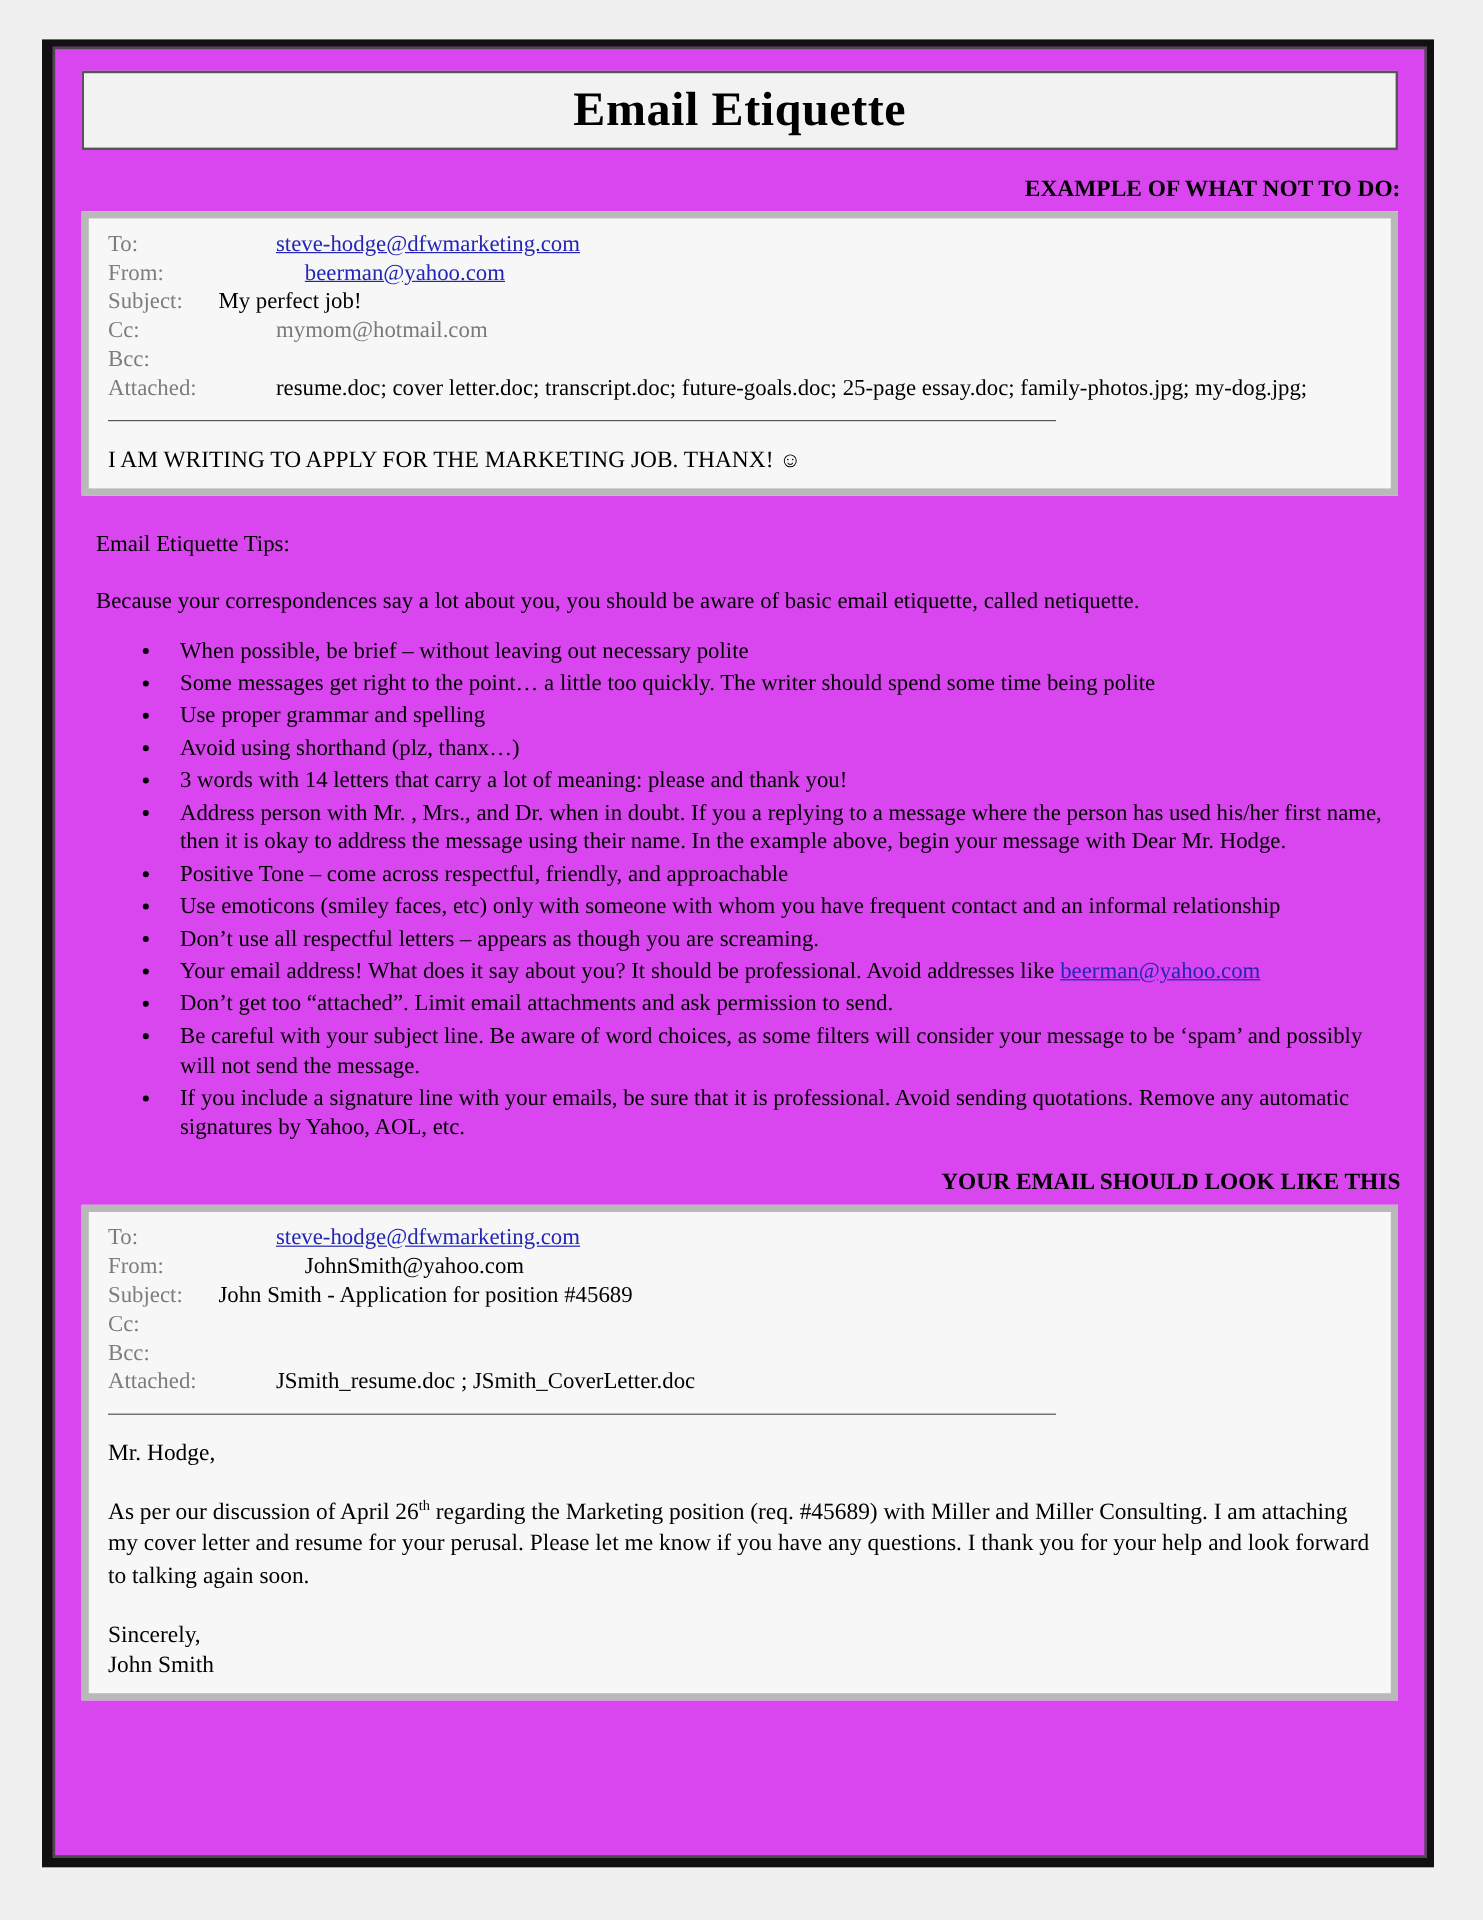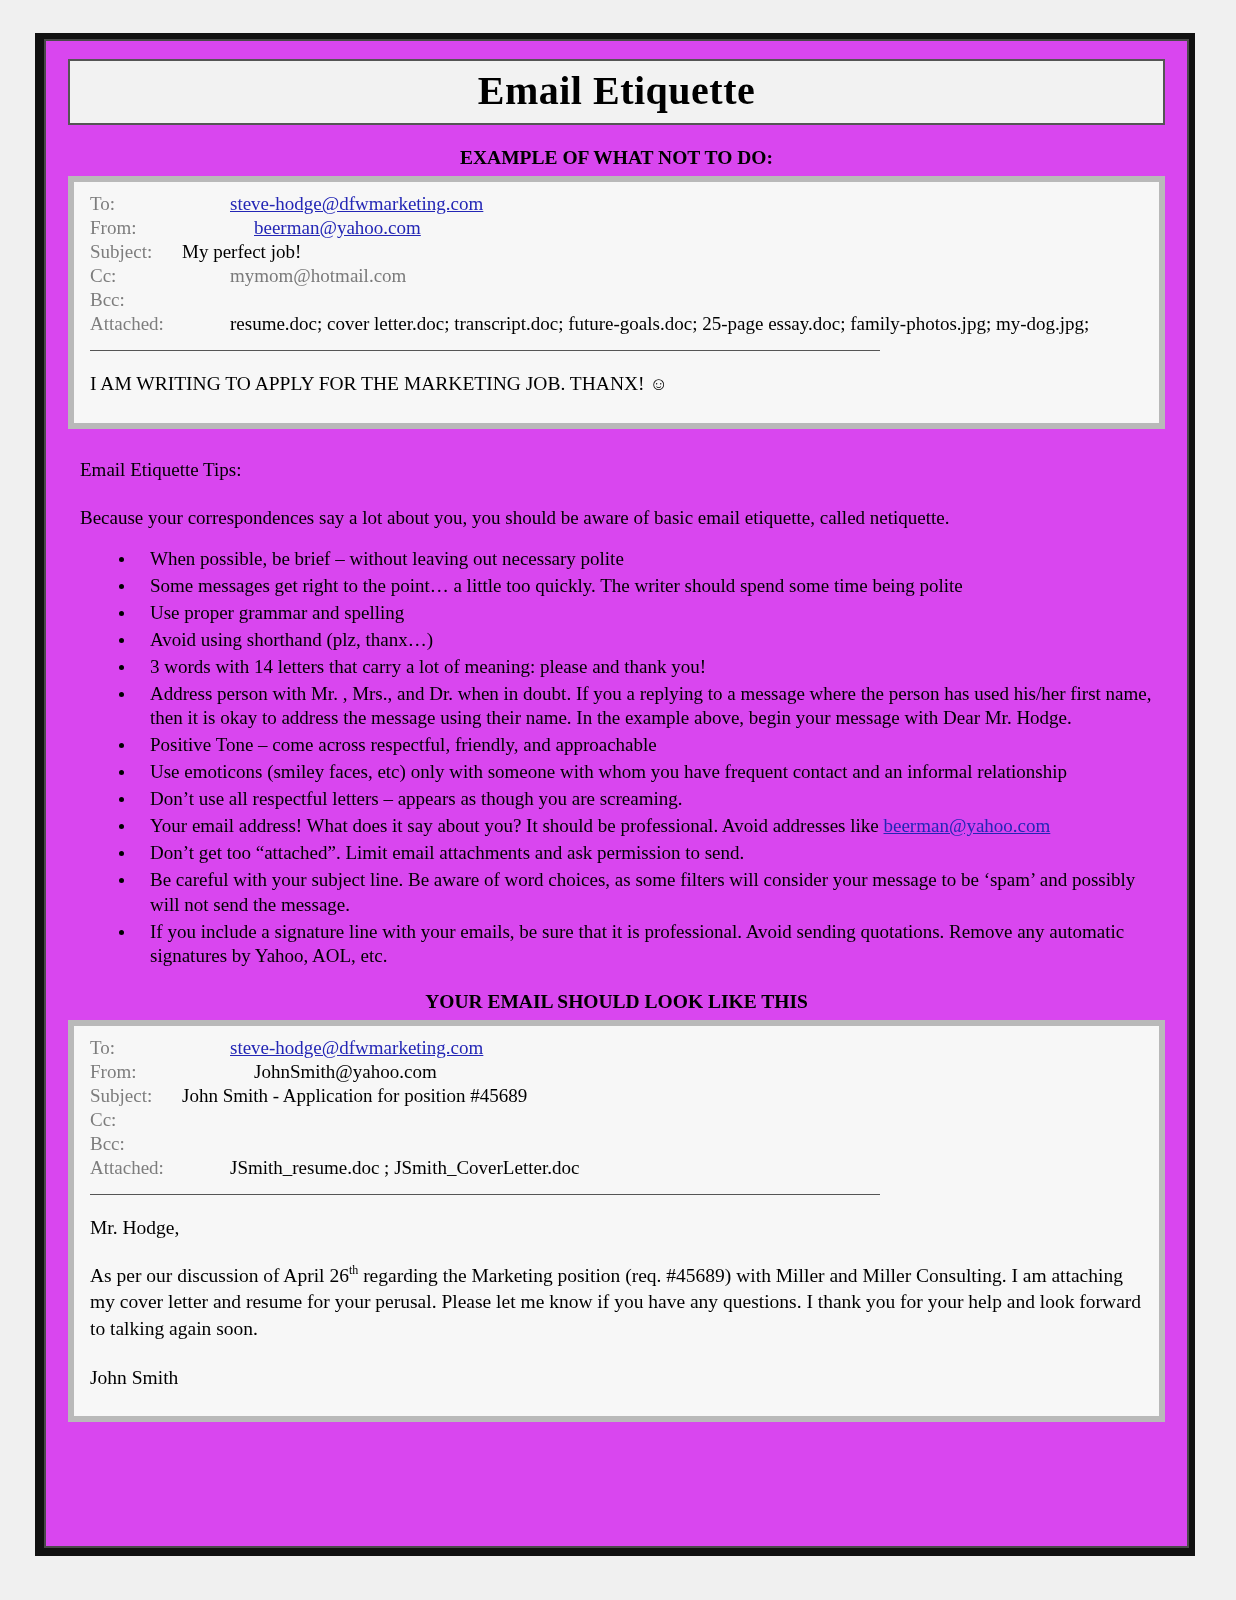--- a/index.html
+++ b/index.html
@@ -45,31 +45,31 @@
     text-align: center;
   }
   .title-box .title {
     font-size: 40px;
     font-weight: bold;
     letter-spacing: 0.5px;
     line-height: 1.1;
   }
 
   .section-heading {
-    text-align: center;
+    text-align: right;
     font-weight: bold;
     font-size: 19.5px;
     margin: 22px 0 7px 0;
   }
 
   
   .email-box {
     border: 6px solid #b9b9b9;
     background: #f7f7f7;
-    padding: 10px 16px 26px 16px;
+    padding: 10px 16px 10px 16px;
     box-sizing: border-box;
   }
   .email-box.bad { margin: 0 2px; }
   .email-box.good { margin: 0 2px; }
 
   table.hdr {
     border-collapse: collapse;
     width: 100%;
     font-size: 19px;
   }
@@ -239,19 +239,20 @@
           <td class="lbl">Attached:</td>
           <td class="val indent">JSmith_resume.doc ;  JSmith_CoverLetter.doc</td>
         </tr>
       </tbody>
         </table>
       <hr class="rule">
       <div class="good-body">
         <p>Mr. Hodge,</p>
         <p><span>As per our discussion of April 26</span><sup>th</sup><span> regarding the Marketing position (req. #45689) with Miller and Miller Consulting. I am attaching my cover letter and resume for your perusal. Please let me know if you have any questions. I thank you for your help and look forward to talking again soon.</span></p>
         <div class="sig">
+          <div>Sincerely,</div>
           <div>John Smith</div>
         </div>
       </div>
     </div>
 
   </div>
 </div>
 
 </body></html>

